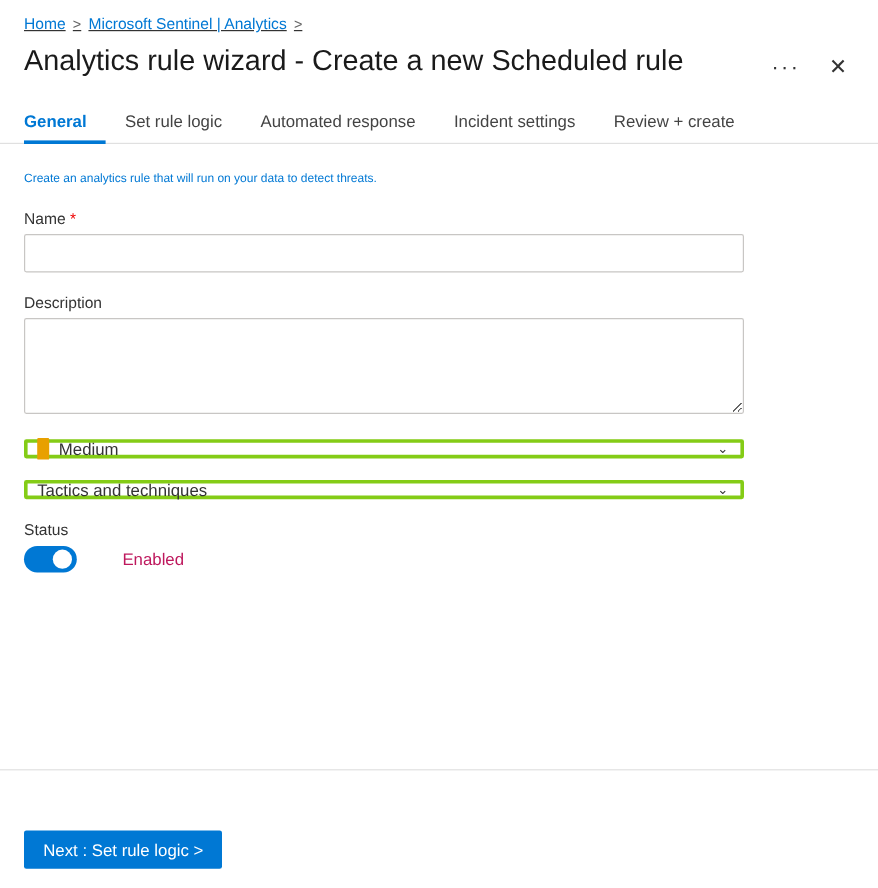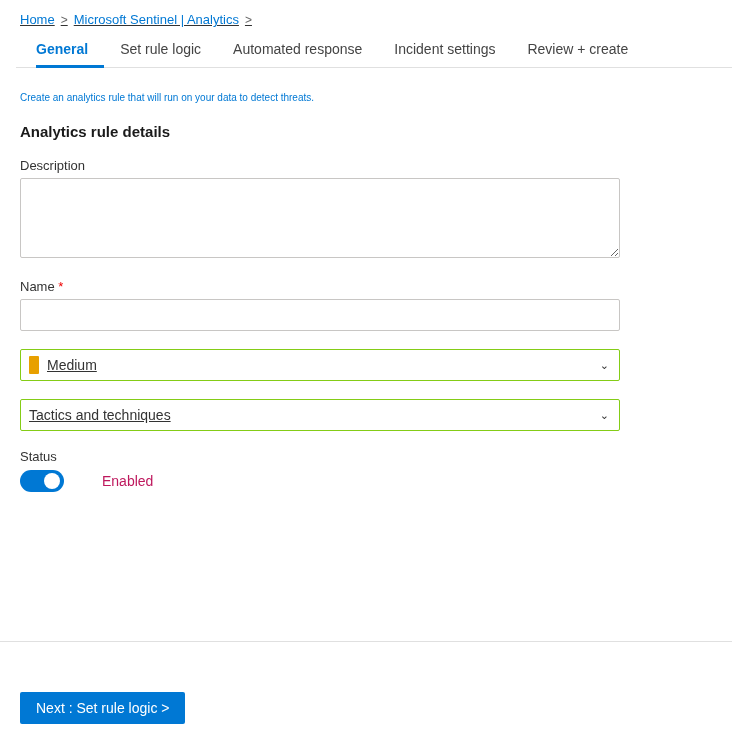--- a/index.html
+++ b/index.html
@@ -79,21 +79,20 @@
       color: #333;
       padding: 2px 6px;
     }
 
     
     .tabs-container {
       display: flex;
       border-bottom: 1px solid #e0e0e0;
       padding: 0 20px;
       gap: 0;
-      margin-left: 16px;
     }
     .tab {
       padding: 8px 16px;
       cursor: pointer;
       font-size: 14px;
       color: #444;
       border-bottom: 3px solid transparent;
       margin-bottom: -1px;
       white-space: nowrap;
     }
@@ -176,31 +175,30 @@
       vertical-align: middle;
       border-radius: 1px;
     }
     .select-wrapper {
       position: relative;
       width: 100%;
       max-width: 600px;
     }
     .select-box {
       width: 100%;
-      height: 32px;
-      border: 1px solid #84cc16;
+      height: 16px;
+      border: 3px solid #84cc16;
       border-radius: 2px;
       background: #fff;
       display: flex;
       align-items: center;
       padding: 0 32px 0 8px;
       cursor: pointer;
       font-size: 14px;
       position: relative;
-      text-decoration: underline;
     }
 
     
     .status-section {
       margin-top: 6px;
     }
     .toggle-row {
       display: flex;
       align-items: center;
       gap: 10px;
@@ -262,45 +260,51 @@
 
 <div class="page-container">
 
   <div class="breadcrumb">
     <span class="breadcrumb-item-home">Home</span>
     <span class="breadcrumb-separator">&gt;</span>
     <span class="breadcrumb-item-sentinel">Microsoft Sentinel | Analytics</span>
     <span class="breadcrumb-separator">&gt;</span>
   </div>
 
+  <div class="page-header">
+    <h1 class="page-title">Analytics rule wizard - Create a new Scheduled rule</h1>
+    <div class="header-actions">
+      <button class="header-more-btn">···</button>
+      <button class="header-close-btn">✕</button>
+    </div>
+  </div>
 
   <div class="tabs-container">
     <div class="tab active">General</div>
     <div class="tab">Set rule logic</div>
     <div class="tab">Automated response</div>
     <div class="tab">Incident settings</div>
     <div class="tab">Review + create</div>
   </div>
 
   <div class="content-area">
 
     <p class="intro-text">Create an analytics rule that will run on your data to detect threats.</p>
 
-    <h2 class="section-title">Analytics rule details</h2>
-
-    <div class="form-group">
-      <label class="form-label">Description</label>
-      <textarea class="form-textarea" style=""></textarea>
-    </div>
 
     <div class="form-group">
       <label class="form-label">
         <span>Name</span><span class="required-star"> *</span>
       </label>
       <input type="text" class="form-input" style="">
+    </div>
+
+    <div class="form-group">
+      <label class="form-label">Description</label>
+      <textarea class="form-textarea" style=""></textarea>
     </div>
 
     <div class="form-group">
       <div class="select-wrapper">
         <div class="select-box">
           <span class="severity-indicator"></span>
           <span>Medium</span>
           <span class="dropdown-chevron">⌄</span>
         </div>
       </div>

